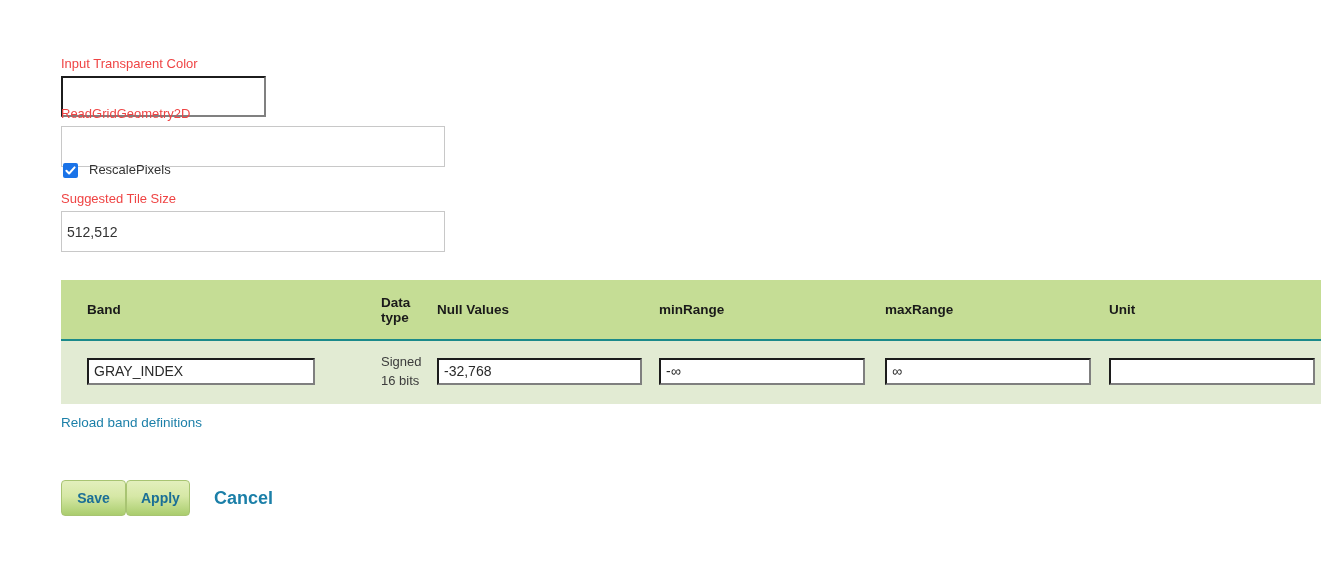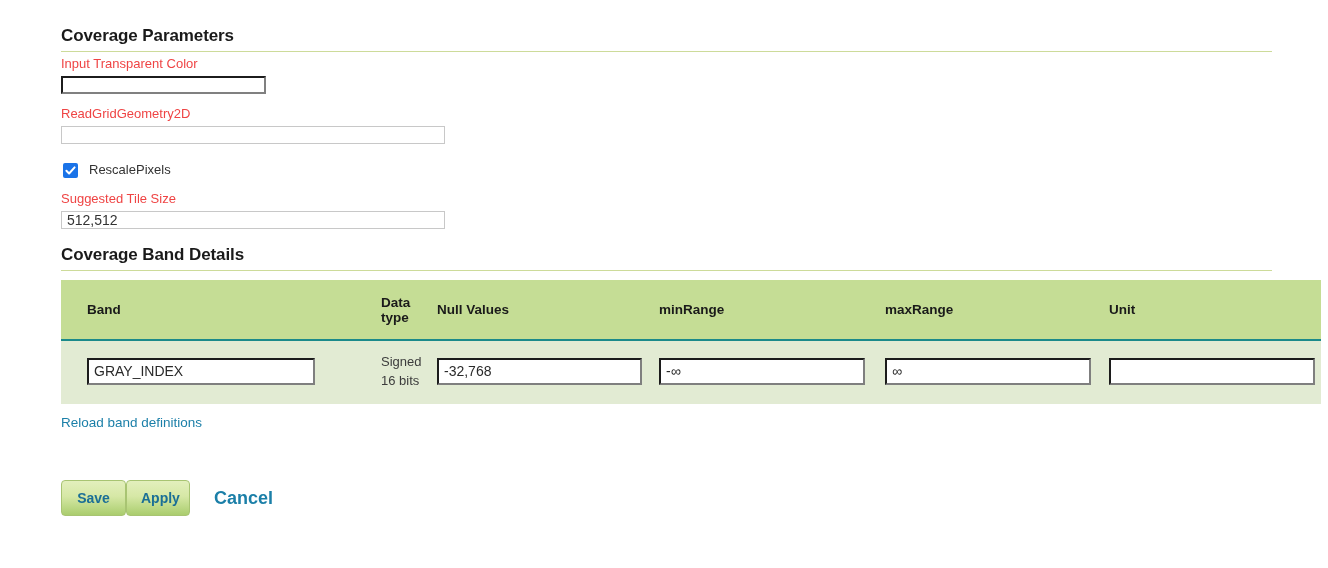--- a/index.html
+++ b/index.html
@@ -46,21 +46,21 @@
   .field-label {
     display: block;
     font-size: 13px;
     color: #ef4444;
     line-height: 16px;
     margin: 0 0 3px 0;
   }
   .text-input {
     box-sizing: border-box;
     display: block;
-    height: 18px;
+    height: 41px;
     font-family: "Liberation Sans", sans-serif;
     font-size: 13.5px;
     color: #333333;
     padding: 2px 5px;
     background: #ffffff;
     border: 1px solid #c8c8c8;
     border-radius: 0;
     outline: none;
   }
   .text-input.inset {
@@ -179,47 +179,39 @@
     font-weight: bold;
     text-decoration: none;
     cursor: pointer;
   }
 </style>
 </head>
 <body>
 
 <div class="page">
 
-  <div style="position:absolute; left:61px; top:26px; width:1211px;">
-    <h2 class="section-heading">Coverage Parameters</h2>
-    <hr class="heading-rule">
-  </div>
 
   <label class="field-label" style="position:absolute; left:61px; top:56px;">Input Transparent Color</label>
   <input class="text-input inset" type="text" style="position: absolute; left: 61px; top: 76px; width: 205px;" value="">
 
   <label class="field-label" style="position:absolute; left:61px; top:106px;">ReadGridGeometry2D</label>
   <input class="text-input" type="text" style="position: absolute; left: 61px; top: 126px; width: 384px;" value="">
 
   <div class="checkbox-row" style="position:absolute; left:63px; top:162px;">
     <span class="checkbox">
       <svg width="15" height="15" viewBox="0 0 15 15" aria-hidden="true">
         <path d="M3.4 7.8 L6.1 10.5 L11.6 4.4" fill="none" stroke="#ffffff" stroke-width="2" stroke-linecap="round" stroke-linejoin="round"></path>
       </svg>
     </span>
     <span class="checkbox-label">RescalePixels</span>
   </div>
 
   <label class="field-label" style="position:absolute; left:61px; top:191px;">Suggested Tile Size</label>
   <input class="text-input" type="text" style="position: absolute; left: 61px; top: 211px; width: 384px; font-size: 14px;" value="512,512">
 
-  <div style="position:absolute; left:61px; top:245px; width:1211px;">
-    <h2 class="section-heading">Coverage Band Details</h2>
-    <hr class="heading-rule">
-  </div>
 
   <div style="position:absolute; left:61px; top:280px;">
     <table class="band-table">
       <thead>
         <tr>
           <th class="col-band">Band</th>
           <th class="col-dtype">Data type</th>
           <th class="col-null">Null Values</th>
           <th class="col-min">minRange</th>
           <th class="col-max">maxRange</th>

